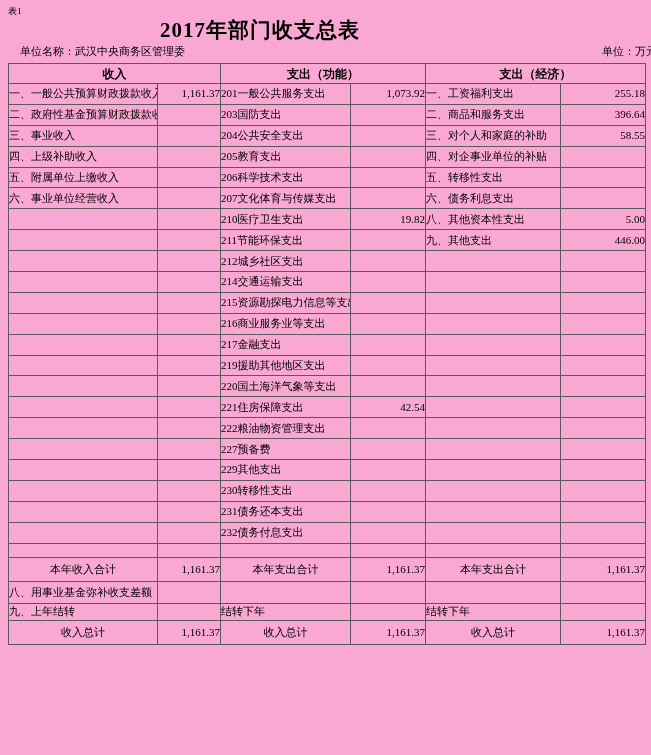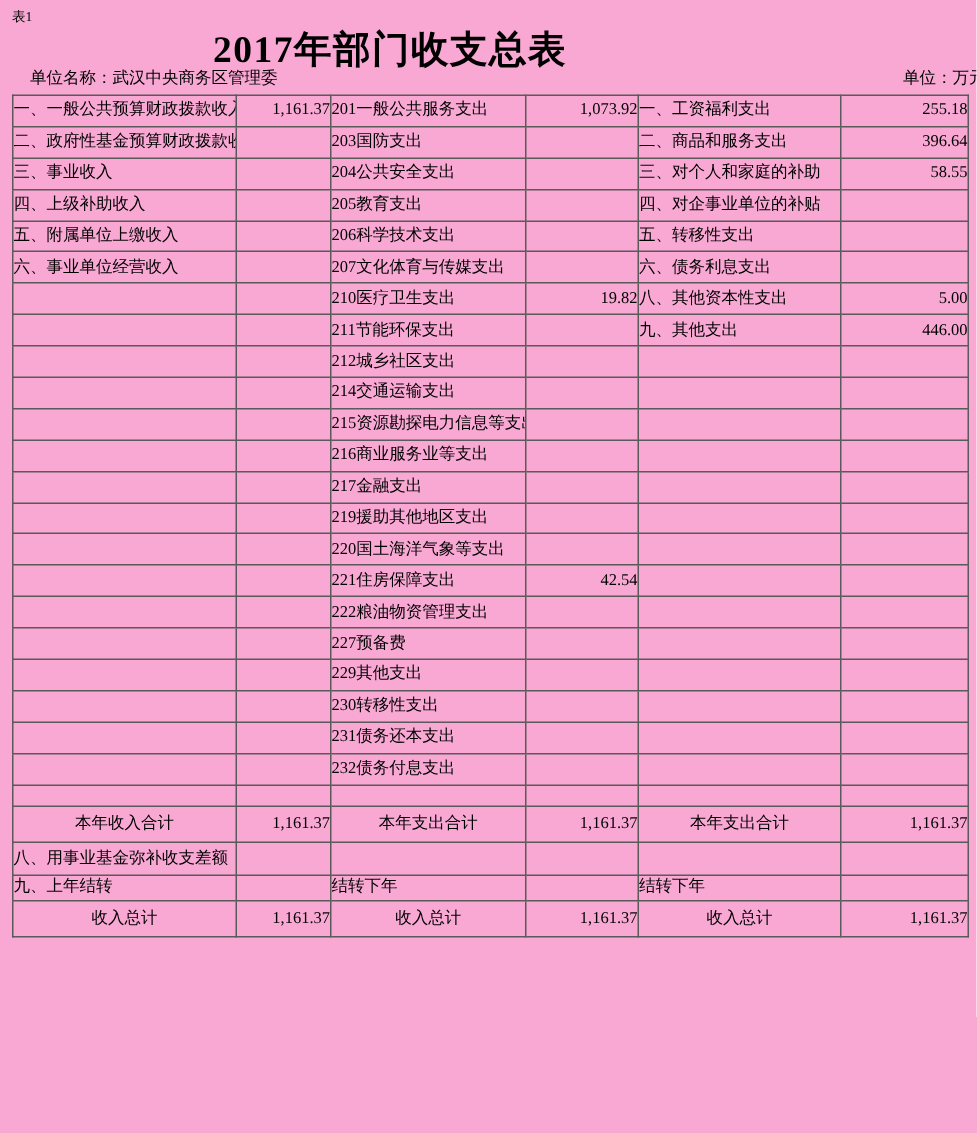--- a/index.html
+++ b/index.html
@@ -22,21 +22,21 @@
     top: 5px;
     font-size: 9px;
   }
   .doc-title {
     position: absolute;
     top: 16px;
     left: 0;
     width: 520px;
     margin: 0;
     text-align: center;
-    font-size: 25px;
+    font-size: 21px;
     font-weight: bold;
     letter-spacing: 1px;
   }
   .meta-row {
     position: absolute;
     top: 44px;
     left: 20px;
     width: 637px;
     display: flex;
     justify-content: space-between;
@@ -92,20 +92,25 @@
   <table class="budget">
     <colgroup>
       <col style="width:149px">
       <col style="width:63px">
       <col style="width:130px">
       <col style="width:75px">
       <col style="width:135px">
       <col style="width:85px">
     </colgroup>
     <thead>
+      <tr class="group-header-row">
+        <th colspan="2">收入</th>
+        <th colspan="2">支出（功能）</th>
+        <th colspan="2">支出（经济）</th>
+      </tr>
     </thead>
     <tbody class="body" id="body-rows">
         <tr>
           <td class="item">一、一般公共预算财政拨款收入</td>
           <td class="value">1,161.37</td>
           <td class="item">201一般公共服务支出</td>
           <td class="value">1,073.92</td>
           <td class="item">一、工资福利支出</td>
           <td class="value">255.18</td>
         </tr>

